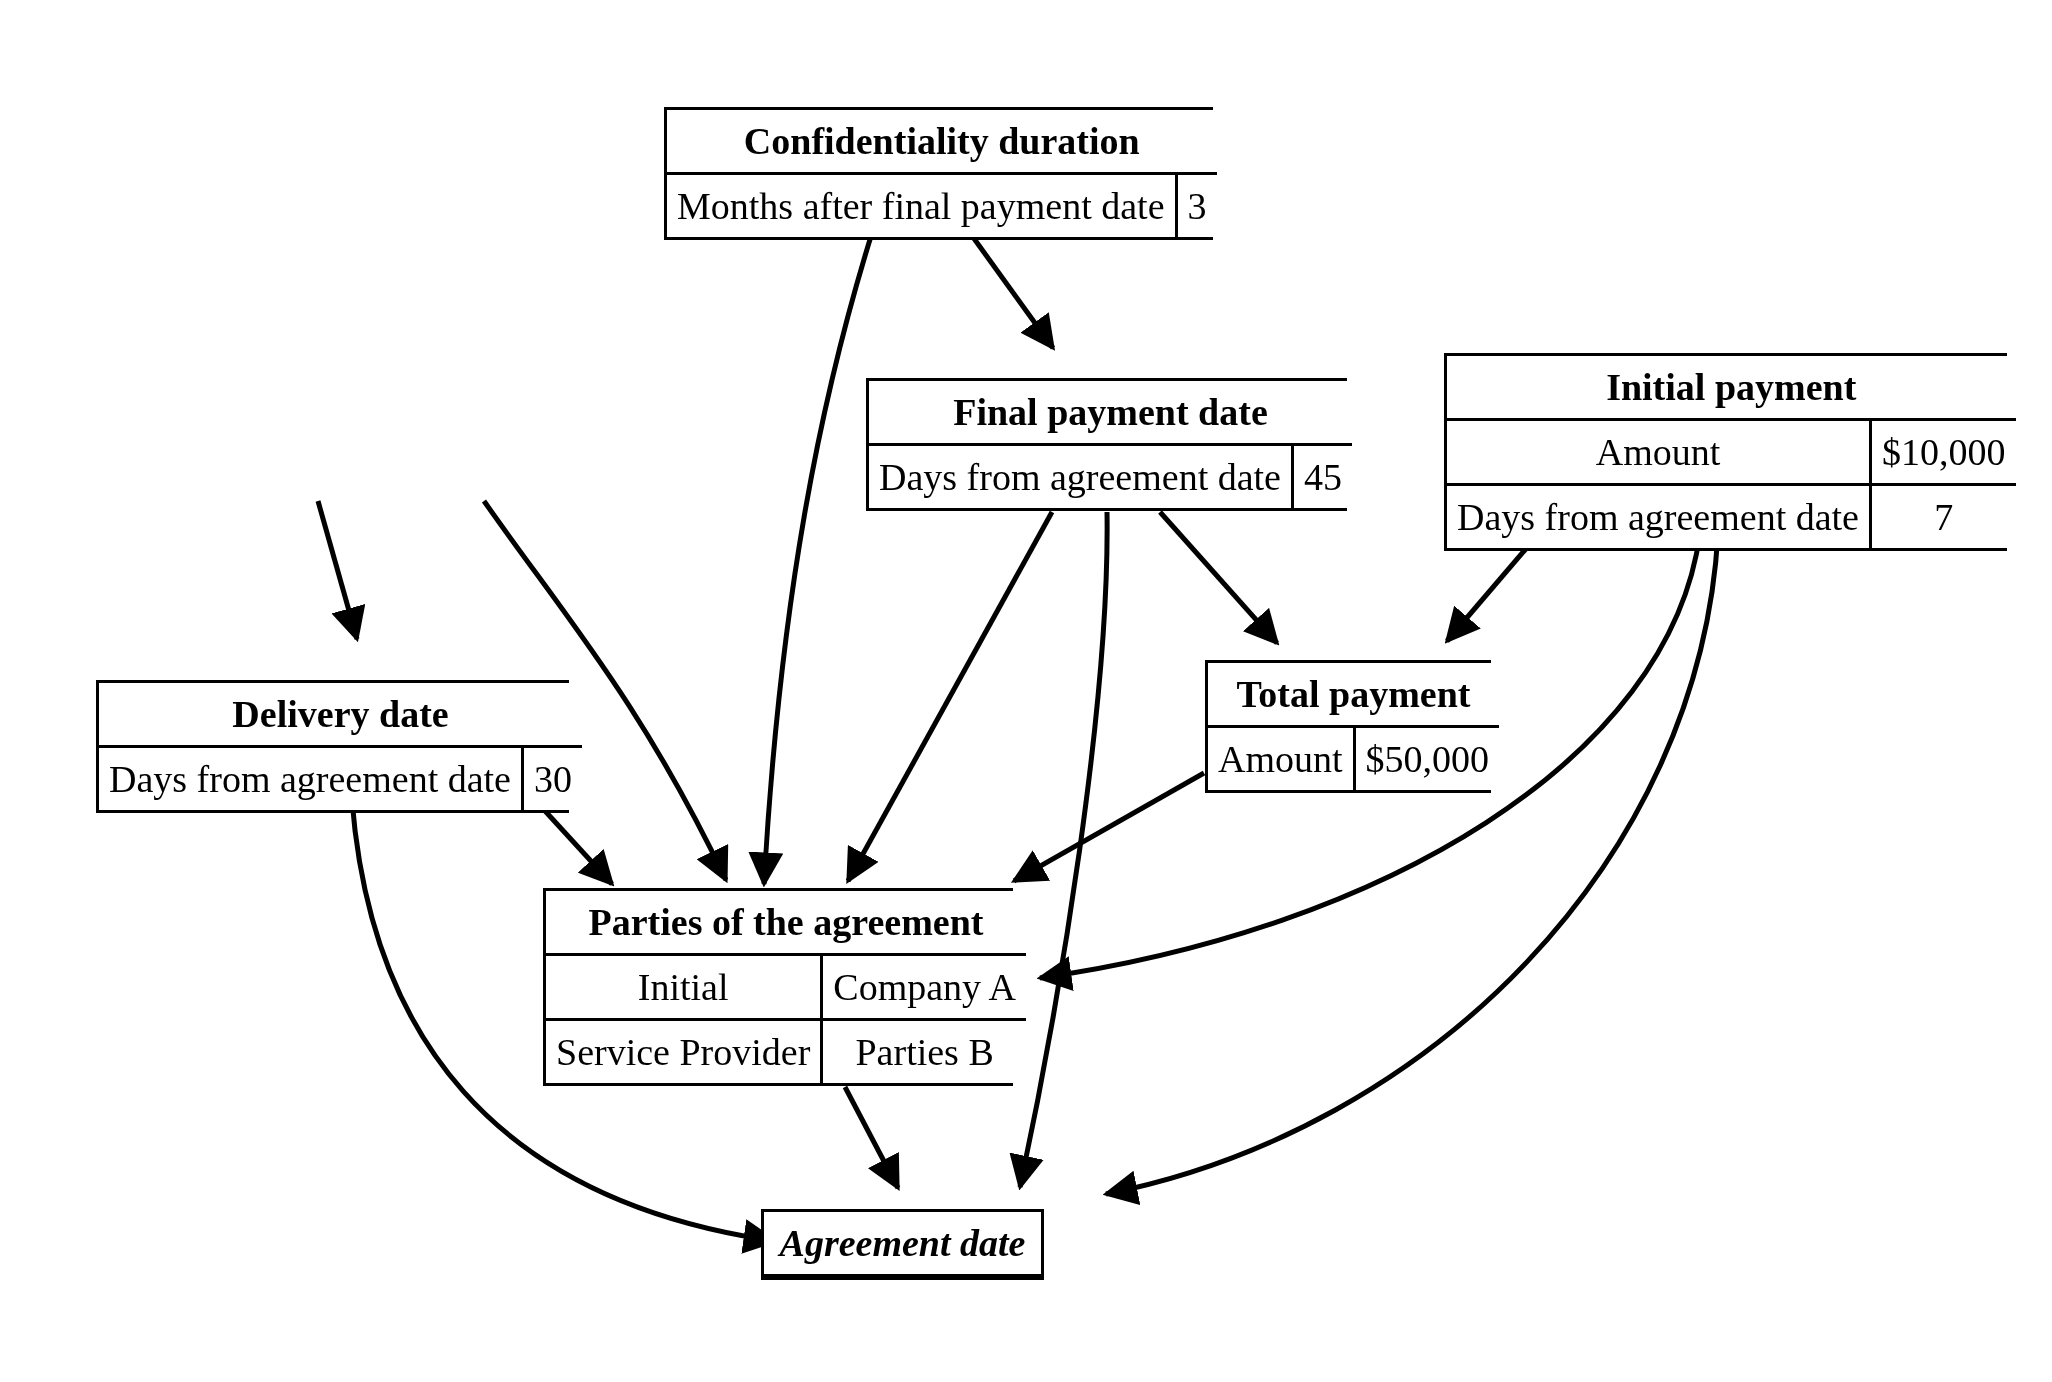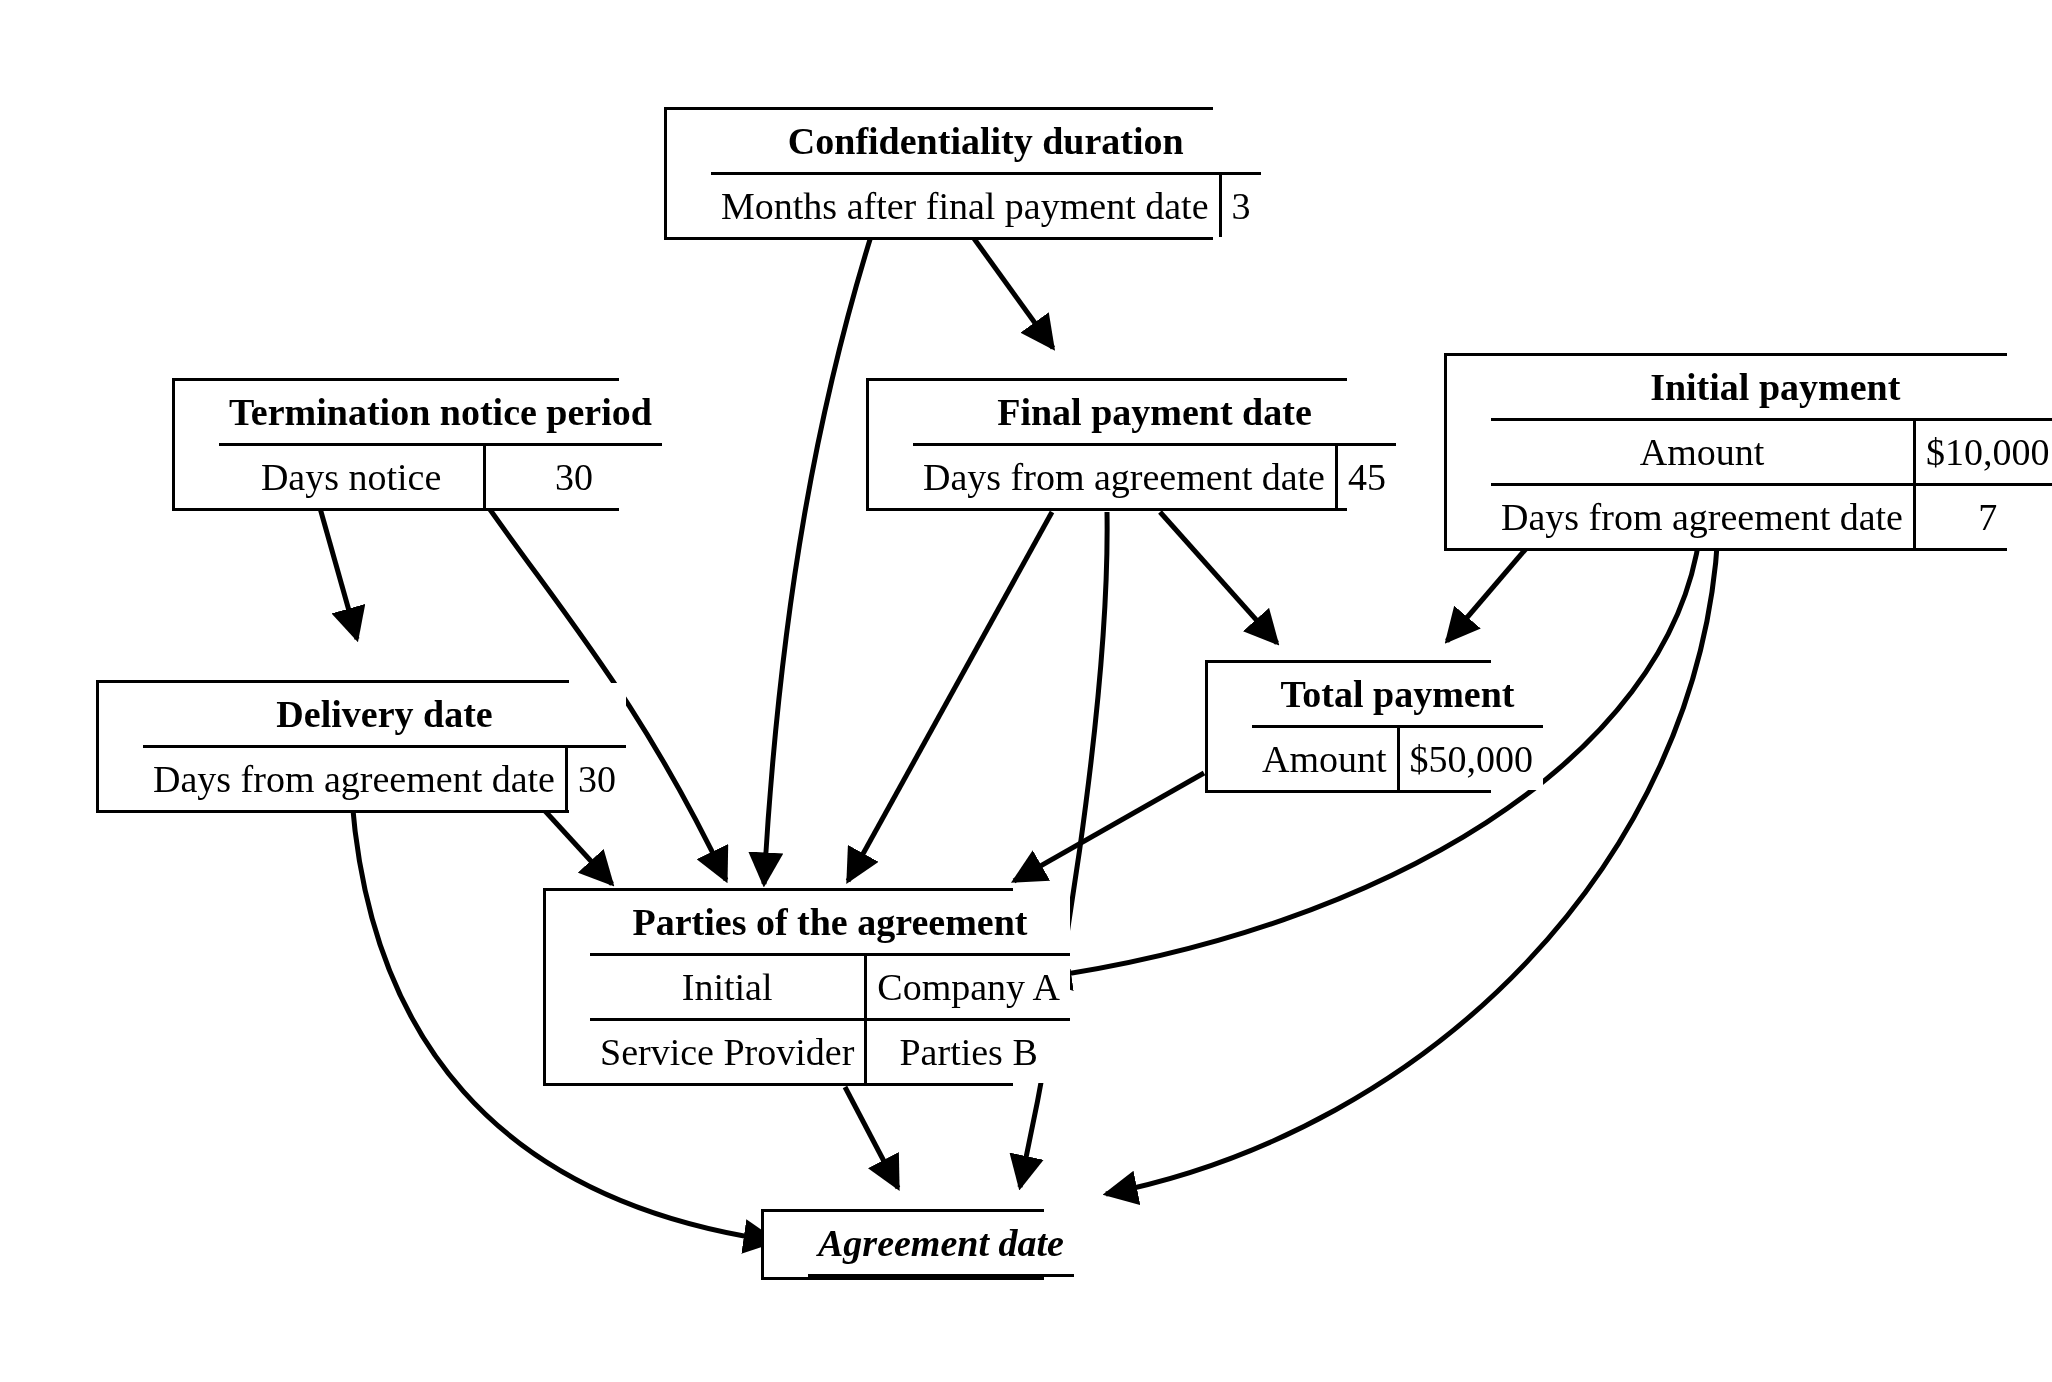--- a/index.html
+++ b/index.html
@@ -25,21 +25,20 @@
     width: 2052px;
     height: 1382px;
     pointer-events: none;
   }
   .node {
     position: absolute;
     border: 3px solid #000000;
     background: #ffffff;
     box-sizing: border-box;
     border-collapse: collapse;
-    padding-left: 44px;
   }
   .node table {
     border-collapse: collapse;
     width: 100%;
     height: 100%;
   }
   .node td {
     border: 0;
     padding: 0 10px;
     font-size: 38px;
@@ -114,33 +113,20 @@
         <td colspan="2">Confidentiality duration</td>
       </tr>
       <tr class="data-row">
         <td class="key">Months after final payment date</td>
         <td class="val">3</td>
       </tr>
     </tbody>
       </table>
   </div>
 
-  <div class="node align-center" style="left:172px; top:378px; width:447px;">
-    <table>
-      <tbody>
-          <tr class="title-row">
-        <td colspan="2">Termination notice period</td>
-      </tr>
-      <tr class="data-row">
-        <td class="key" style="width:60%">Days notice</td>
-        <td class="val">30</td>
-      </tr>
-    </tbody>
-      </table>
-  </div>
 
   <div class="node align-left" style="left:866px; top:378px; width:481px;">
     <table>
       <tbody>
           <tr class="title-row">
         <td colspan="2">Final payment date</td>
       </tr>
       <tr class="data-row">
         <td class="key">Days from agreement date</td>
         <td class="val">45</td>

